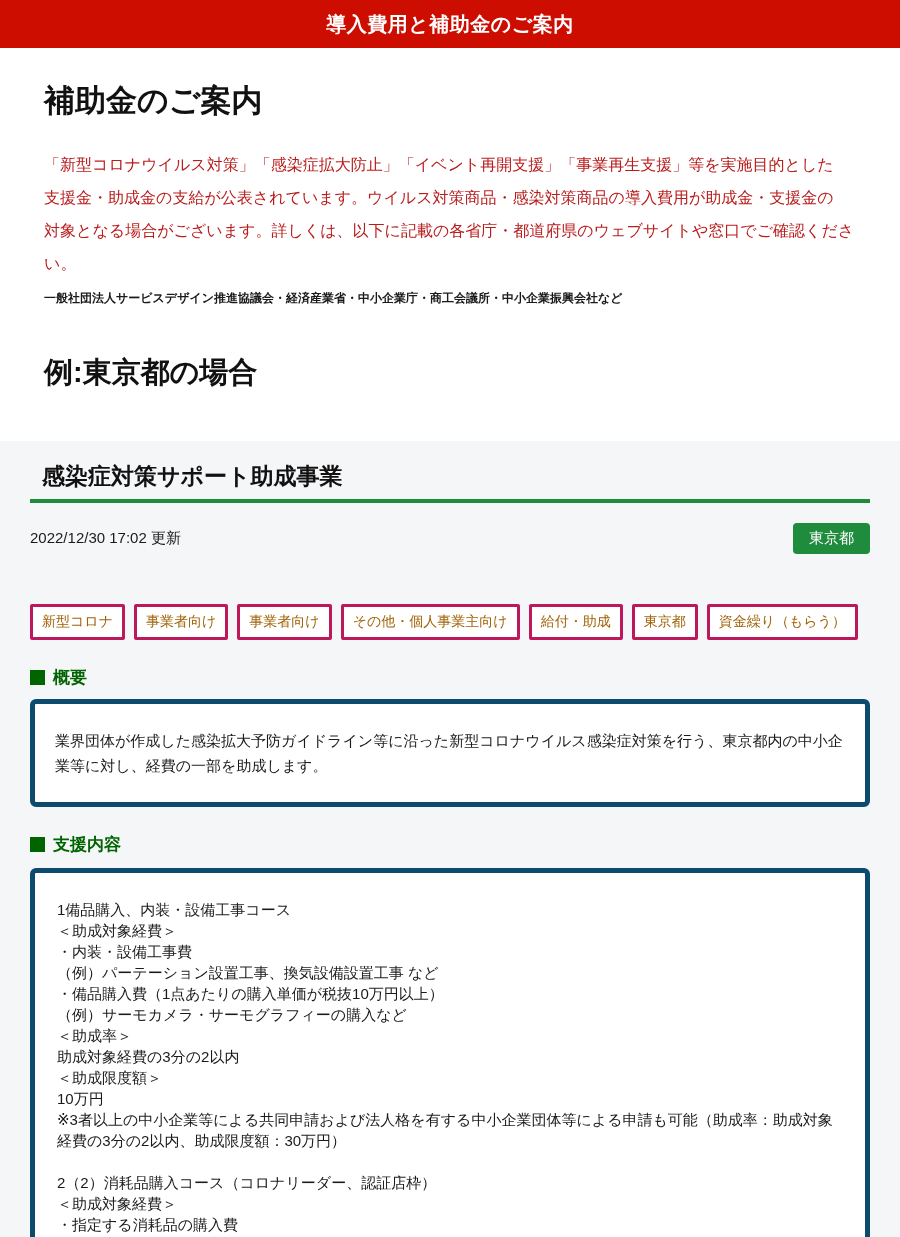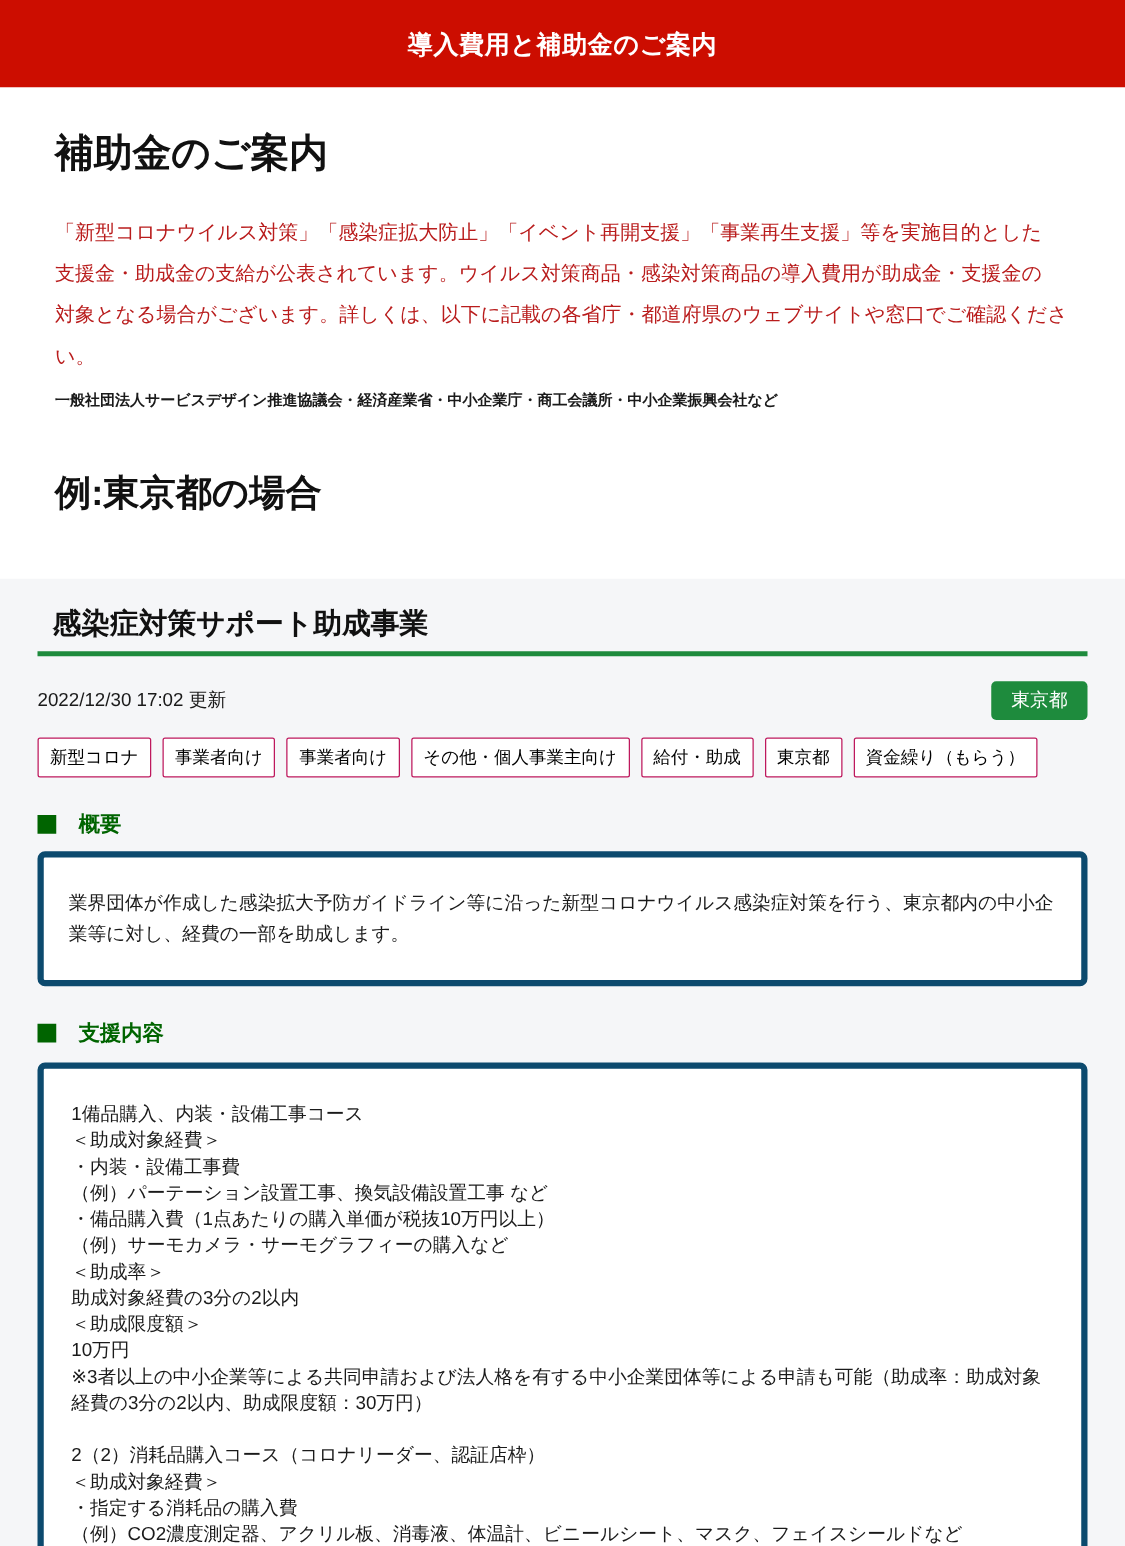--- a/index.html
+++ b/index.html
@@ -6,21 +6,21 @@
   html, body { width: 900px; }
   body {
     font-family: "Liberation Sans", "DejaVu Sans", sans-serif;
     background: #ffffff;
     color: #1a1a1a;
     width: 900px;
     min-height: 1237px;
   }
   
   .banner {
-    height: 70px;
+    height: 48px;
     background: #cc0d00;
     display: flex;
     align-items: center;
     justify-content: center;
   }
   .banner-title {
     color: #ffffff;
     font-size: 20px;
     font-weight: bold;
     letter-spacing: 0.5px;
@@ -64,36 +64,37 @@
     border-radius: 4px;
     font-size: 15px;
     font-family: inherit;
     padding: 6px 16px;
     cursor: pointer;
   }
   .tags { margin-top: 14px; display: flex; flex-wrap: wrap; gap: 9px; }
   .tag {
     display: inline-block;
     background: #ffffff;
-    border: 1px solid #be185d;
-    color: #000000;
+    border: 3px solid #be185d;
+    color: #a16207;
     font-size: 14px;
     padding: 6px 9px;
     border-radius: 2px;
     cursor: pointer;
     white-space: nowrap;
+    margin-top: 36px;
   }
   .sec-head {
     margin-top: 26px;
     font-size: 17px;
     font-weight: bold;
     color: #006400;
     display: flex;
     align-items: center;
-    gap: 18px;
+    gap: 8px;
   }
   .sq {
     width: 15px; height: 15px;
     background: #006400;
     display: inline-block;
     flex: 0 0 auto;
   }
   .box {
     margin-top: 10px;
     background: #ffffff;

